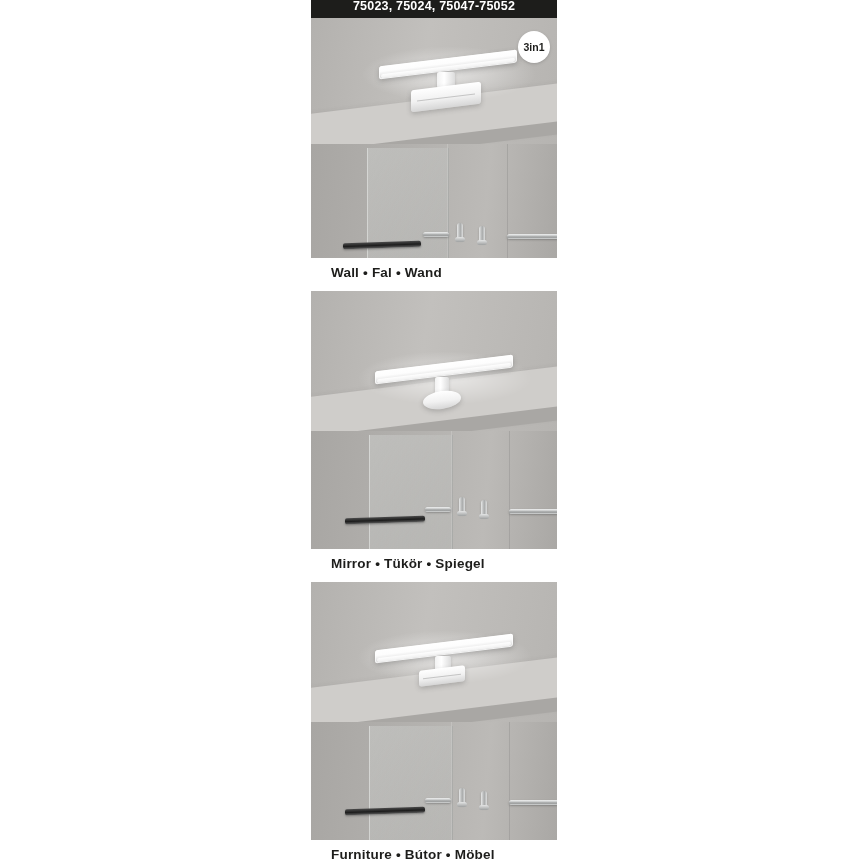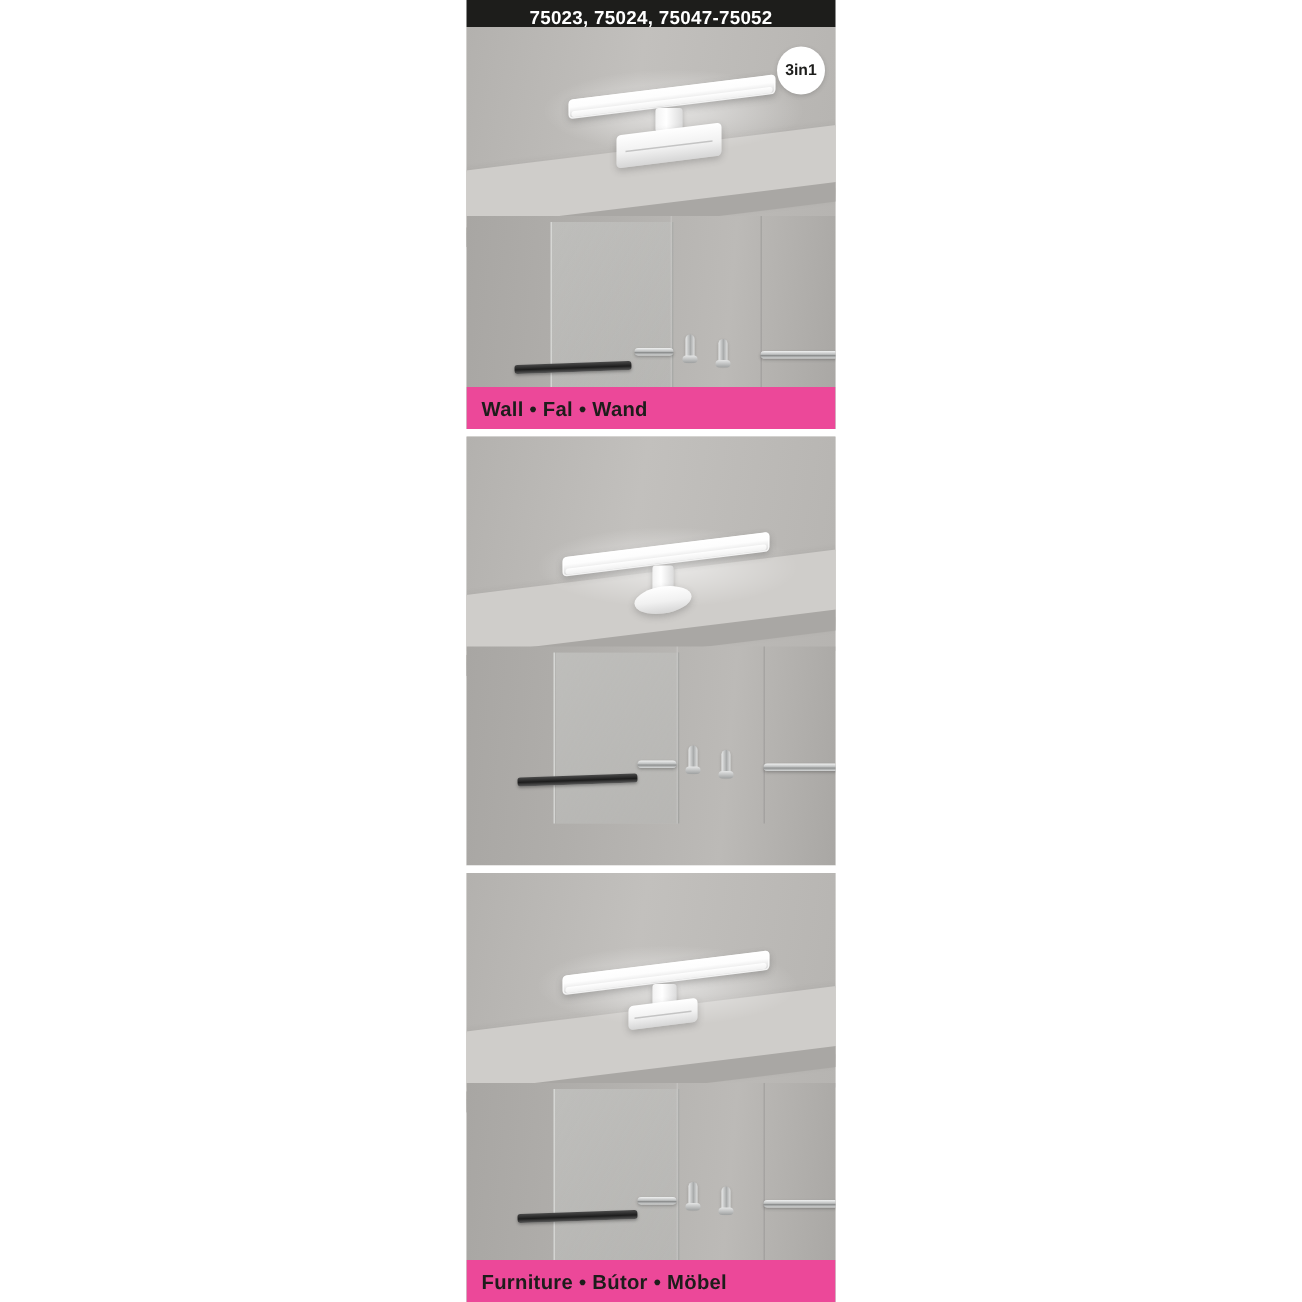--- a/index.html
+++ b/index.html
@@ -34,21 +34,21 @@
     left: 0;
     top: 0;
     width: 246px;
     height: 18px;
     background: #1d1d1b;
     color: #ffffff;
     font-size: 12.5px;
     font-weight: bold;
     letter-spacing: 0.2px;
     display: flex;
-    align-items: flex-end;
+    align-items: flex-start;
     justify-content: center;
     line-height: 1;
   }
   
   .panel {
     position: absolute;
     left: 0;
     width: 246px;
     overflow: hidden;
     background: #b9b7b4;
@@ -187,27 +187,27 @@
     height: 1px;
     background: rgba(140,140,140,0.45);
   }
 
   
   .caption {
     position: absolute;
     left: 0; bottom: 0;
     width: 246px;
     height: 28px;
-    background: #ec4899;
+    background: #ffffff;
     color: #1d1d1b;
     font-size: 13.5px;
     font-weight: bold;
     display: flex;
     align-items: center;
-    padding-left: 10px;
+    padding-left: 20px;
     box-sizing: border-box;
     letter-spacing: 0.2px;
     margin-top: 29px;
   }
   
   .badge {
     position: absolute;
     right: 7px;
     top: 13px;
     width: 32px;
@@ -297,20 +297,23 @@
 
         <div class="lamp" style="left:64px; top:72px; width:138px; height:52px;">
           <div class="lamp-glow" style="left:-18px; top:-12px; width:176px; height:54px;"></div>
           <div class="lamp-bar">
               <div class="lens"></div>
             </div>
           <div class="lamp-stem" style="left:60px; top:14px; width:14px; height:18px;"></div>
           <div class="lamp-base" style="left:48px; top:28px; width:38px; height:18px; border-radius:50%;"></div>
         </div>
       </div>
+      <div class="caption">
+        <span>Mirror  •  Tükör  •  Spiegel</span>
+      </div>
     </div>
 
     <div class="gap" style="top:577px; height:5px;"></div>
 
     <div class="panel" id="panel-furn">
       <div class="scene">
         <div class="wall-upper" style="height:50%;"></div>
         <div class="ceiling-soffit" style="top:88px;"></div>
         <div class="soffit-face" style="top:128px;"></div>
         <div class="wall-lower" style="top:140px;"></div>

